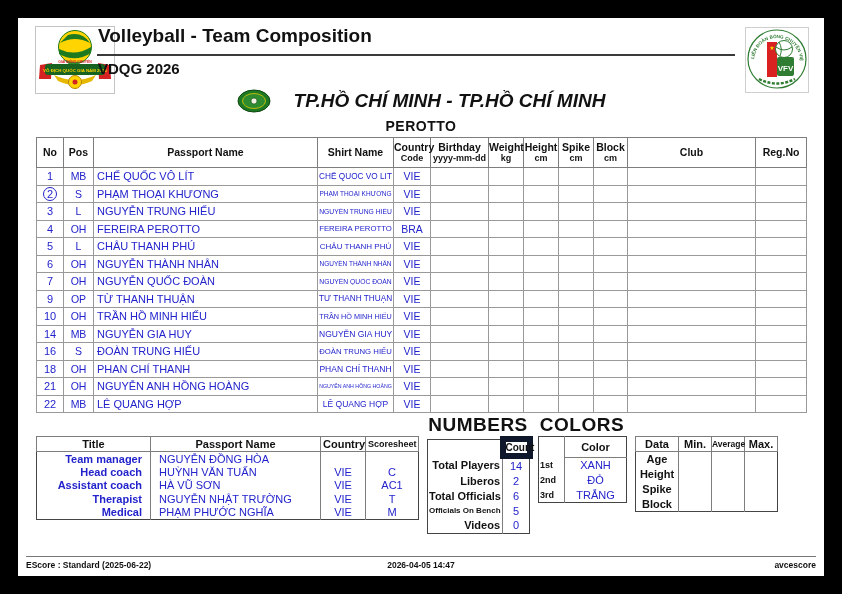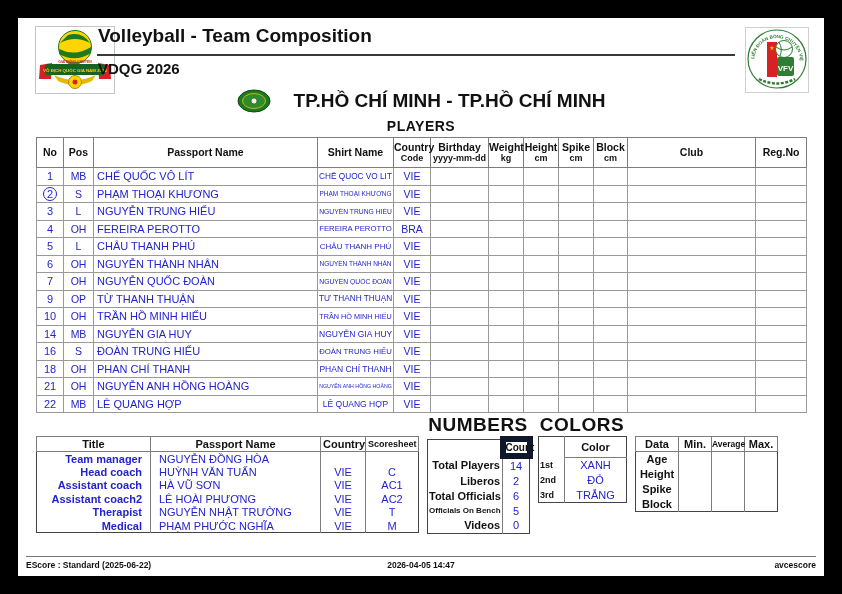--- a/index.html
+++ b/index.html
@@ -9,21 +9,21 @@
   .frame{position:relative;width:842px;height:594px;background:#000;}
   .page{position:absolute;left:18px;top:18px;width:806px;height:558px;background:#fff;}
 
   
   .logo-left{position:absolute;left:17px;top:8px;width:80px;height:68px;border:1px solid #c4c4c4;background:#fff;}
   .logo-right{position:absolute;left:727px;top:9px;width:64px;height:66px;border:1px solid #cfcfcf;background:#fff;}
   .main-title{position:absolute;left:80px;top:7px;font-size:19px;font-weight:bold;white-space:nowrap;}
   .title-rule{position:absolute;left:79px;top:36px;width:638px;border-top:2px solid #3a3a3a;}
   .subtitle{position:absolute;left:80px;top:42px;font-size:15px;font-weight:bold;white-space:nowrap;}
 
-  .team-row{position:absolute;left:0;top:71px;width:100%;display:flex;align-items:center;justify-content:center;gap:23px;}
+  .team-row{position:absolute;left:0;top:71px;width:100%;display:flex;align-items:center;justify-content:center;gap:23px;font-style:italic;}
   .team-title{font-size:19px;font-weight:bold;white-space:nowrap;}
   .players-title{position:absolute;left:0;top:100px;width:100%;text-align:center;font-size:14px;font-weight:bold;letter-spacing:.5px;}
 
   
   table{border-collapse:collapse;table-layout:fixed;}
   .players-table{position:absolute;left:18px;top:119px;width:770px;border:1px solid var(--grid_dark);}
   .players-table th{border:1px solid #7d7d7d;font-size:10.5px;font-weight:bold;padding:0;line-height:1.15;height:30px;vertical-align:middle;}
   .players-table th .sub{font-size:9px;}
   .players-table td{border:1px solid var(--grid);height:17.5px;padding:0 2px;font-size:11px;color:var(--text_blue);overflow:hidden;white-space:nowrap;}
   td.c{text-align:center;}
@@ -124,21 +124,21 @@
 
     <div class="team-row">
       <svg width="34" height="24" viewBox="0 0 34 24">
         <ellipse cx="17" cy="12" rx="16" ry="11" fill="#1e7a22" stroke="#0f4713"></ellipse>
         <ellipse cx="17" cy="12" rx="11.5" ry="7.5" fill="#2e8b2e" stroke="#ffd400" stroke-width="0.7"></ellipse>
         <circle cx="17" cy="12" r="3" fill="#f2f2e0" stroke="#0f4713" stroke-width="0.6"></circle>
       </svg>
       <span class="team-title">TP.HỒ CHÍ MINH - TP.HỒ CHÍ MINH</span>
     </div>
 
-    <div class="players-title">PLAYERS</div>
+    <div class="players-title">PEROTTO</div>
 
     <table class="players-table">
       <colgroup>
         <col style="width:27px">
           <col style="width:30px">
           <col style="width:224px">
           <col style="width:76px">
         <col style="width:37px">
           <col style="width:58px">
           <col style="width:35px">
@@ -488,26 +488,20 @@
             <td class="off-sheet">C</td>
           </tr>
 
           <tr>
             <td class="off-title">Assistant coach</td>
             <td class="off-name">HÀ VŨ SƠN</td>
             <td class="off-country">VIE</td>
             <td class="off-sheet">AC1</td>
           </tr>
 
-          <tr>
-            <td class="off-title">Assistant coach2</td>
-            <td class="off-name">LÊ HOÀI PHƯƠNG</td>
-            <td class="off-country">VIE</td>
-            <td class="off-sheet">AC2</td>
-          </tr>
 
           <tr>
             <td class="off-title">Therapist</td>
             <td class="off-name">NGUYỄN NHẬT TRƯỜNG</td>
             <td class="off-country">VIE</td>
             <td class="off-sheet">T</td>
           </tr>
 
           <tr>
             <td class="off-title">Medical</td>

